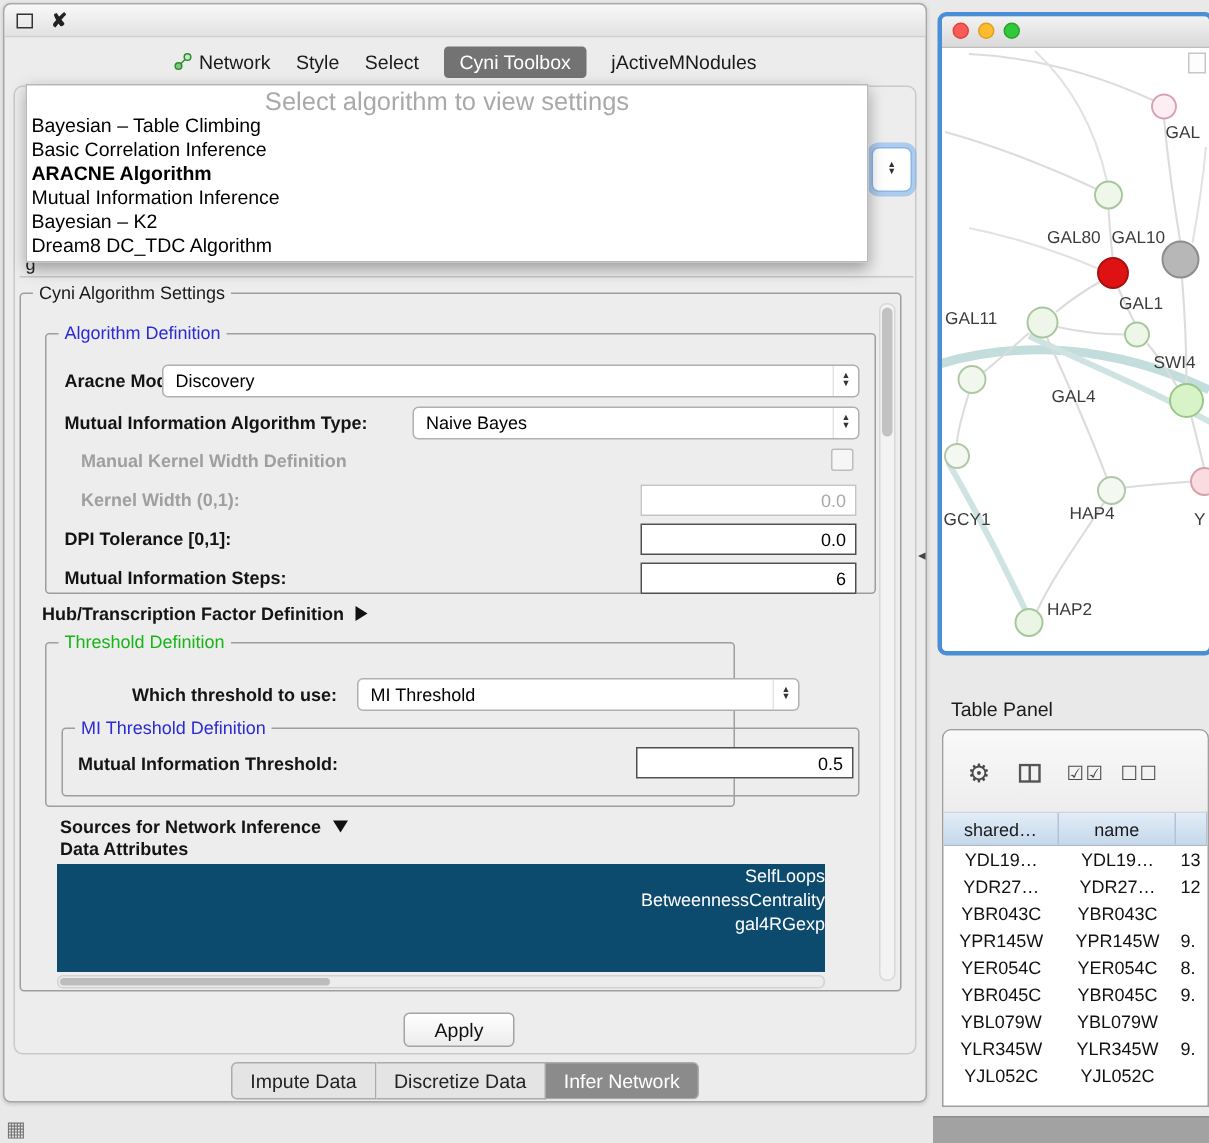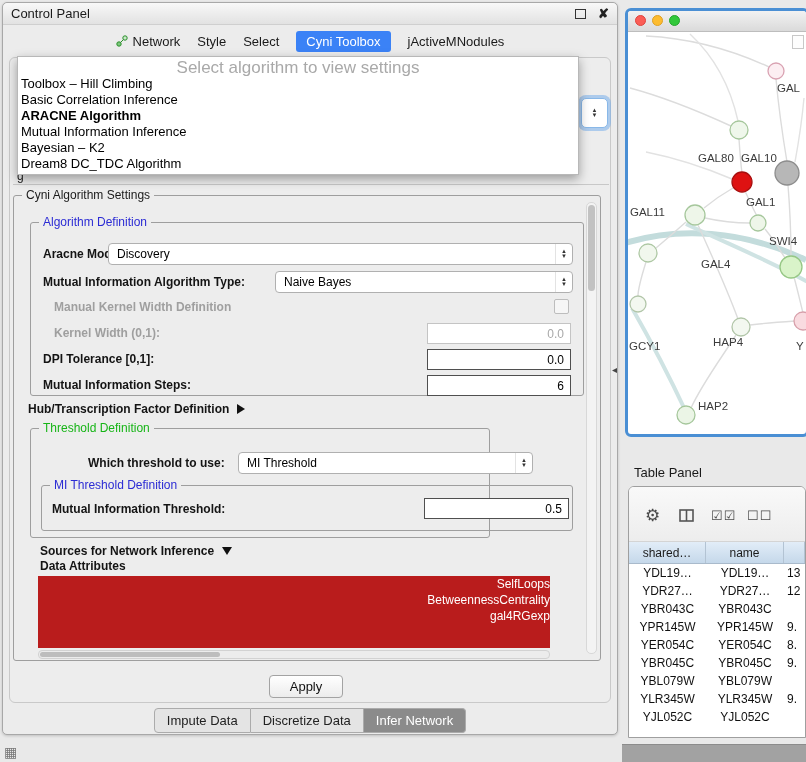--- a/index.html
+++ b/index.html
@@ -11,21 +11,21 @@
                    border:1px solid #a8a8a8; border-radius:5px; box-shadow:0 1px 3px rgba(0,0,0,.18); box-sizing:border-box; }
   .cp-titlebar { position:absolute; left:0; top:0; right:0; height:22px; background:linear-gradient(#f8f8f8,#e2e2e2);
                  border-bottom:1px solid #cfcfcf; border-radius:5px 5px 0 0; display:flex; align-items:center;
                  padding:0 8px; box-sizing:border-box; }
   .cp-title { font-size:13px; color:#1a1a1a; flex:1; }
   .win-float { width:9px; height:8px; border:1.5px solid #333; margin-right:12px; }
   .win-close { font-size:13px; font-weight:bold; color:#222; }
   .cp-tabs { position:absolute; top:26px; left:0; right:0; height:24px; display:flex; justify-content:center;
              align-items:center; gap:17px; font-size:13px; color:#1a1a1a; }
   .cp-tab { display:flex; align-items:center; gap:5px; white-space:nowrap; }
-  .cp-tab.active { background:#3b82f6; color:#fff; padding:3px 10px; border-radius:3px; }
+  .cp-tab.active { background:#737373; color:#fff; padding:3px 10px; border-radius:3px; }
   .cp-content { position:absolute; left:6px; top:54px; width:602px; height:646px; background:#ededed;
                 border:1px solid #c9c9c9; border-radius:6px; box-sizing:border-box; }
 
   .frag-g { position:absolute; left:14px; top:166px; font-size:12px; color:#222; z-index:1; }
   .frag-line { position:absolute; left:10px; top:181px; width:596px; border-top:1px solid #c8c8c8; z-index:1; }
   .combo-frag { position:absolute; left:578px; top:95px; width:25px; height:28px; background:#fff;
                 border:1px solid #89b8e8; border-radius:5px; box-shadow:0 0 0 3px rgba(110,170,235,.5);
                 z-index:2; display:flex; align-items:center; justify-content:center; }
   .combo-frag .arrows { font-size:6px; line-height:5px; color:#333; text-align:center; }
 
@@ -63,21 +63,21 @@
   .tfield.gray { color:#a8a8a8; border-color:#c4c4c4; }
   .checkbox { position:absolute; width:13px; height:13px; background:#f6f6f6; border:1px solid #bdbdbd; border-radius:2px; }
   .inline-row { position:absolute; display:flex; align-items:center; gap:8px; }
   .flabel2 { font-size:12px; font-weight:bold; color:#141414; white-space:nowrap; }
   .tri-right { width:0; height:0; border-left:8px solid #111; border-top:5px solid transparent; border-bottom:5px solid transparent; }
   .tri-down  { width:0; height:0; border-top:8px solid #111; border-left:5px solid transparent; border-right:5px solid transparent; }
 
   .thr { left:16px; top:232px; width:460px; height:110px; }
   .mithr { left:10px; top:56px; width:532px; height:46px; }
 
-  .attr-list { position:absolute; left:24px; top:380px; width:512px; height:72px; background:#b91c1c; overflow:hidden; }
+  .attr-list { position:absolute; left:24px; top:380px; width:512px; height:72px; background:#0c4a6e; overflow:hidden; }
   .attr-item { color:#fff; font-size:12px; height:16px; line-height:16px; padding-left:5px; white-space:nowrap; }
   .hscroll { position:absolute; left:24px; top:454px; width:512px; height:9px; background:#ececec;
              border:1px solid #d2d2d2; border-radius:4px; box-sizing:border-box; }
   .hthumb { position:absolute; left:1px; top:1px; width:180px; height:5px; background:#bdbdbd; border-radius:3px; }
 
   .apply { position:absolute; left:266px; top:672px; width:74px; height:23px; background:linear-gradient(#ffffff,#ececec);
            border:1px solid #a3a3a3; border-radius:4px; font-size:13px; font-family:inherit; color:#111; }
   .bottom-tabs { position:absolute; left:0; right:0; top:705px; display:flex; justify-content:center; }
   .btab { font-size:13px; padding:4px 12px; background:#e4e4e4; border:1px solid #ababab; border-left-width:0; color:#222; white-space:nowrap; }
   .btab:first-child { border-left-width:1px; border-radius:4px 0 0 4px; }
@@ -120,21 +120,20 @@
   .mini-icon { position:absolute; left:4px; top:744px; font-size:14px; color:#777; }
   .splitter-arrow { position:absolute; left:612px; top:364px; font-size:10px; color:#444; }
 </style>
 </head>
 <body>
 
 <div class="stage">
 
   <div class="control-panel">
     <div class="cp-titlebar">
-      <span class="cp-title">Control Panel</span>
       <span class="win-float"></span>
       <span class="win-close">✘</span>
     </div>
 
     <div class="cp-tabs">
       <span class="cp-tab">
         <svg class="net-icon" width="12" height="12" viewBox="0 0 12 12">
           <line x1="3" y1="9" x2="9" y2="3" stroke="#2a8f2a"></line>
           <circle cx="3" cy="9" r="2.2" fill="#7ec87e" stroke="#2a8f2a"></circle>
           <circle cx="9" cy="3" r="2.2" fill="#c9e8c9" stroke="#2a8f2a"></circle>
@@ -151,21 +150,21 @@
 
     <span class="frag-g">g</span>
     <div class="frag-line"></div>
     <div class="combo-frag">
       <span class="arrows">▲<br>▼</span>
     </div>
 
     <div class="algo-popup">
       <div class="dd-placeholder">Select algorithm to view settings</div>
       <div>
-          <div class="dd-item">Toolbox – Hill Climbing</div>
+          <div class="dd-item">Bayesian – Table Climbing</div>
           <div class="dd-item">Basic Correlation Inference</div>
           <div class="dd-item selected">ARACNE Algorithm</div>
           <div class="dd-item">Mutual Information Inference</div>
           <div class="dd-item">Bayesian – K2</div>
           <div class="dd-item">Dream8 DC_TDC Algorithm</div>
         </div>
     </div>
 
     <div class="group settings">
       <span class="gtitle">Cyni Algorithm Settings</span>

